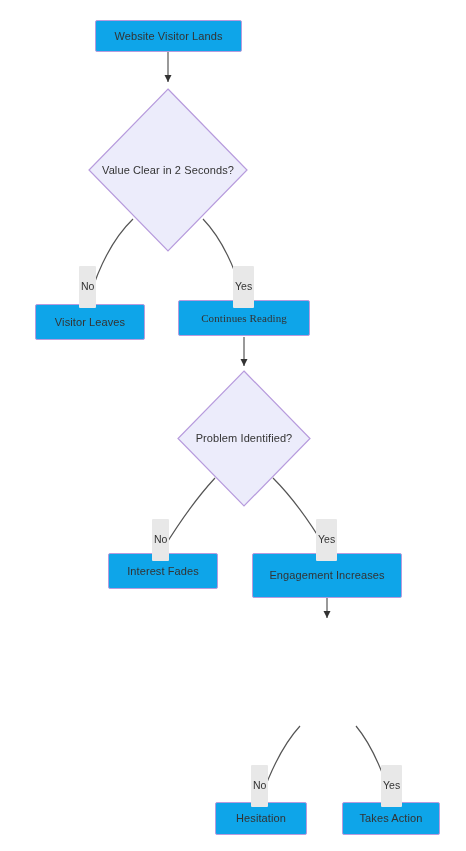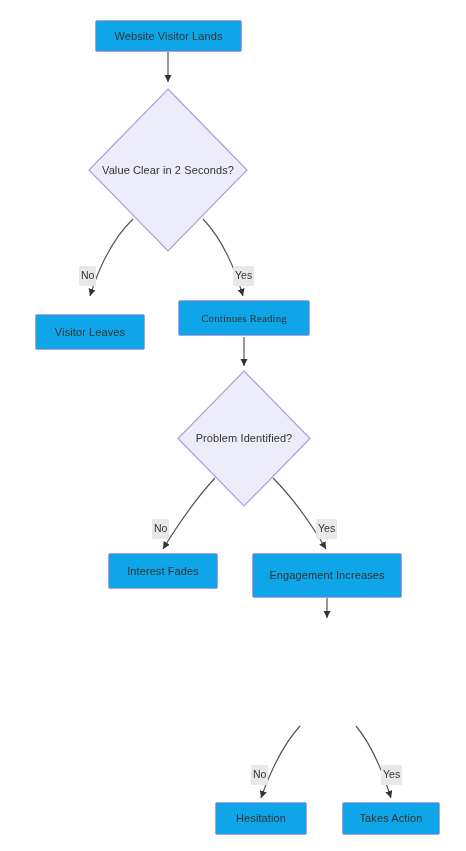--- a/index.html
+++ b/index.html
@@ -68,21 +68,21 @@
     height: 100%;
     display: flex;
     align-items: center;
     justify-content: center;
   }
   .edge-label {
     position: absolute;
     font-size: 10.5px;
     color: #333333;
     background: #e8e8e8;
-    padding: 4px 2px;
+    padding: 15px 2px;
     line-height: 1.1;
     white-space: nowrap;
     border-radius: 1px;
   }
 </style>
 </head>
 <body>
 
 <div id="diagram-root">
 
@@ -118,21 +118,21 @@
 
   <div class="node-diamond" style="left:88px; top:88px; width:160px; height:164px;">
     <svg class="diamond-shape" viewBox="0 0 160 164" preserveAspectRatio="none">
       <polygon points="80,1 159,82 80,163 1,82" fill="#ececfb" stroke="#b79bdd" stroke-width="1.2"></polygon>
     </svg>
     <div class="diamond-label">
       <span class="node-label">Value Clear in 2 Seconds?</span>
     </div>
   </div>
 
-  <div class="node node-rect" style="left:35px; top:314px; width:110px; height:36px;justify-content:center;">
+  <div class="node node-rect" style="left:35px; top:304px; width:110px; height:36px;justify-content:center;">
     <span class="node-label">Visitor Leaves</span>
   </div>
 
   <div class="node node-rect" style="left:178px; top:300px; width:132px; height:36px;font-family:Liberation Serif, serif;">
     <span class="node-label">Continues Reading</span>
   </div>
 
   <div class="node-diamond" style="left:177px; top:370px; width:134px; height:137px;">
     <svg class="diamond-shape" viewBox="0 0 134 137" preserveAspectRatio="none">
       <polygon points="67,1 133,68.5 67,136 1,68.5" fill="#ececfb" stroke="#b79bdd" stroke-width="1.2"></polygon>

